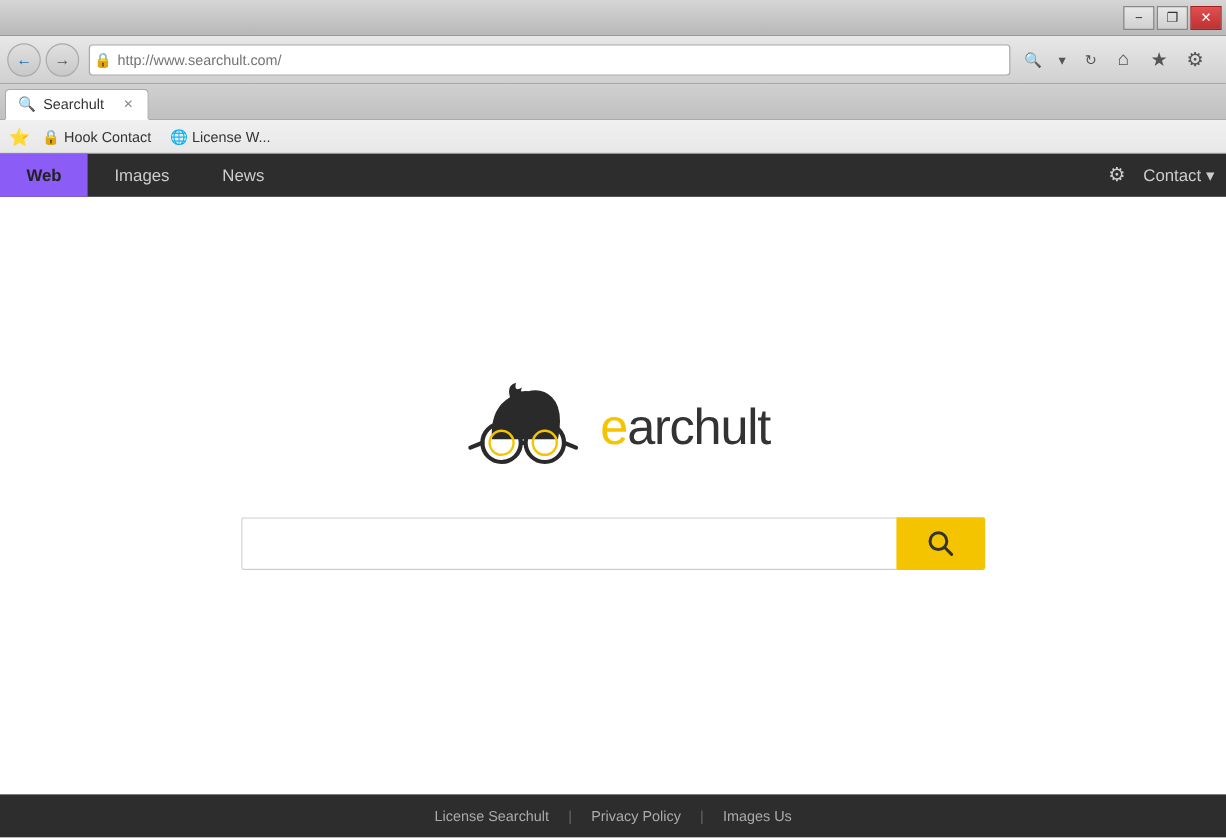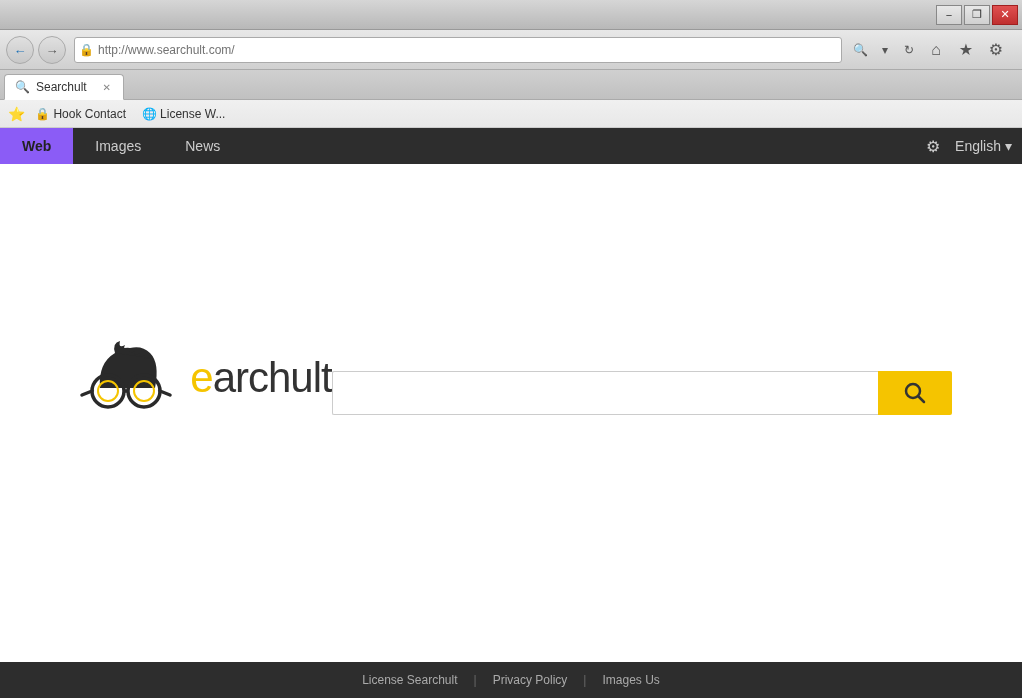--- a/index.html
+++ b/index.html
@@ -151,21 +151,21 @@
     .se-lang {
       display: flex; align-items: center; gap: 4px;
       color: #ccc; font-size: 14px; cursor: pointer;
     }
 
     
     .main-content {
       flex: 1;
       background: white;
       display: flex;
-      flex-direction: row;
+      flex-direction: column;
       align-items: center;
       justify-content: center;
       padding-bottom: 40px;
     }
 
     
     .logo-area {
       display: flex;
       flex-direction: column;
       align-items: center;
@@ -296,21 +296,21 @@
     </div>
     <div class="se-nav-item">
       <span>Images</span>
     </div>
     <div class="se-nav-item">
       <span>News</span>
     </div>
     <div class="se-nav-right">
       <div class="se-settings-btn">⚙</div>
       <div class="se-lang">
-        <span>English</span>
+        <span>Contact</span>
         <span>▾</span>
       </div>
     </div>
   </div>
 
   <div class="main-content">
 
     <div class="logo-area">
       <div class="logo-container">
 

